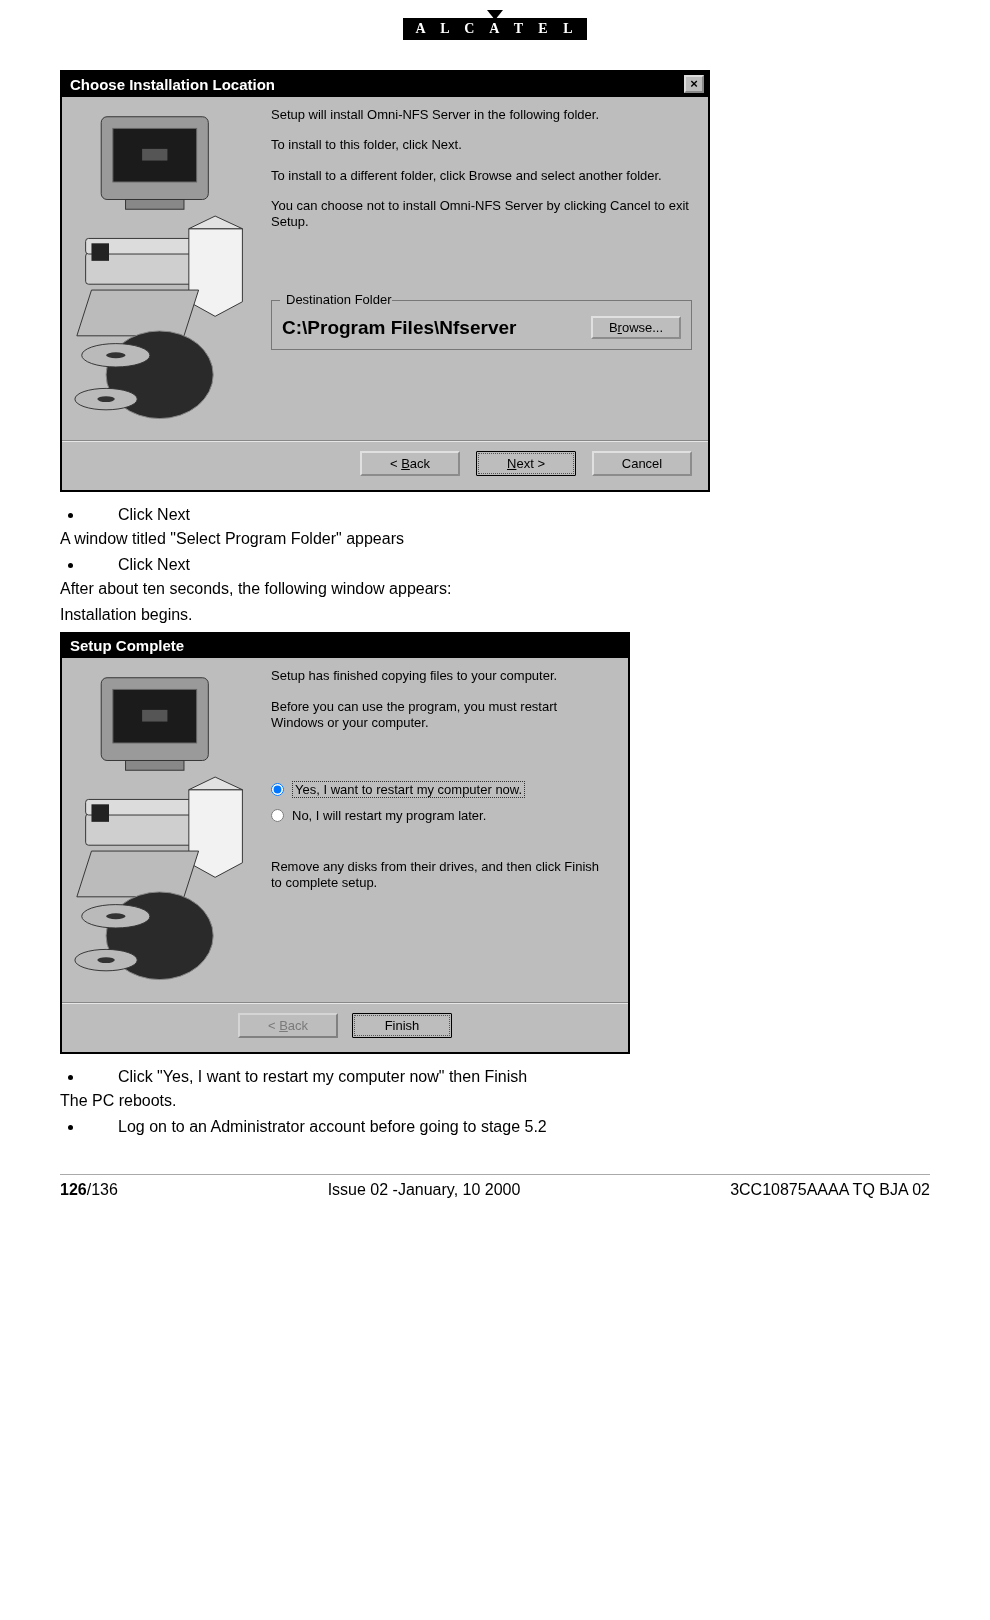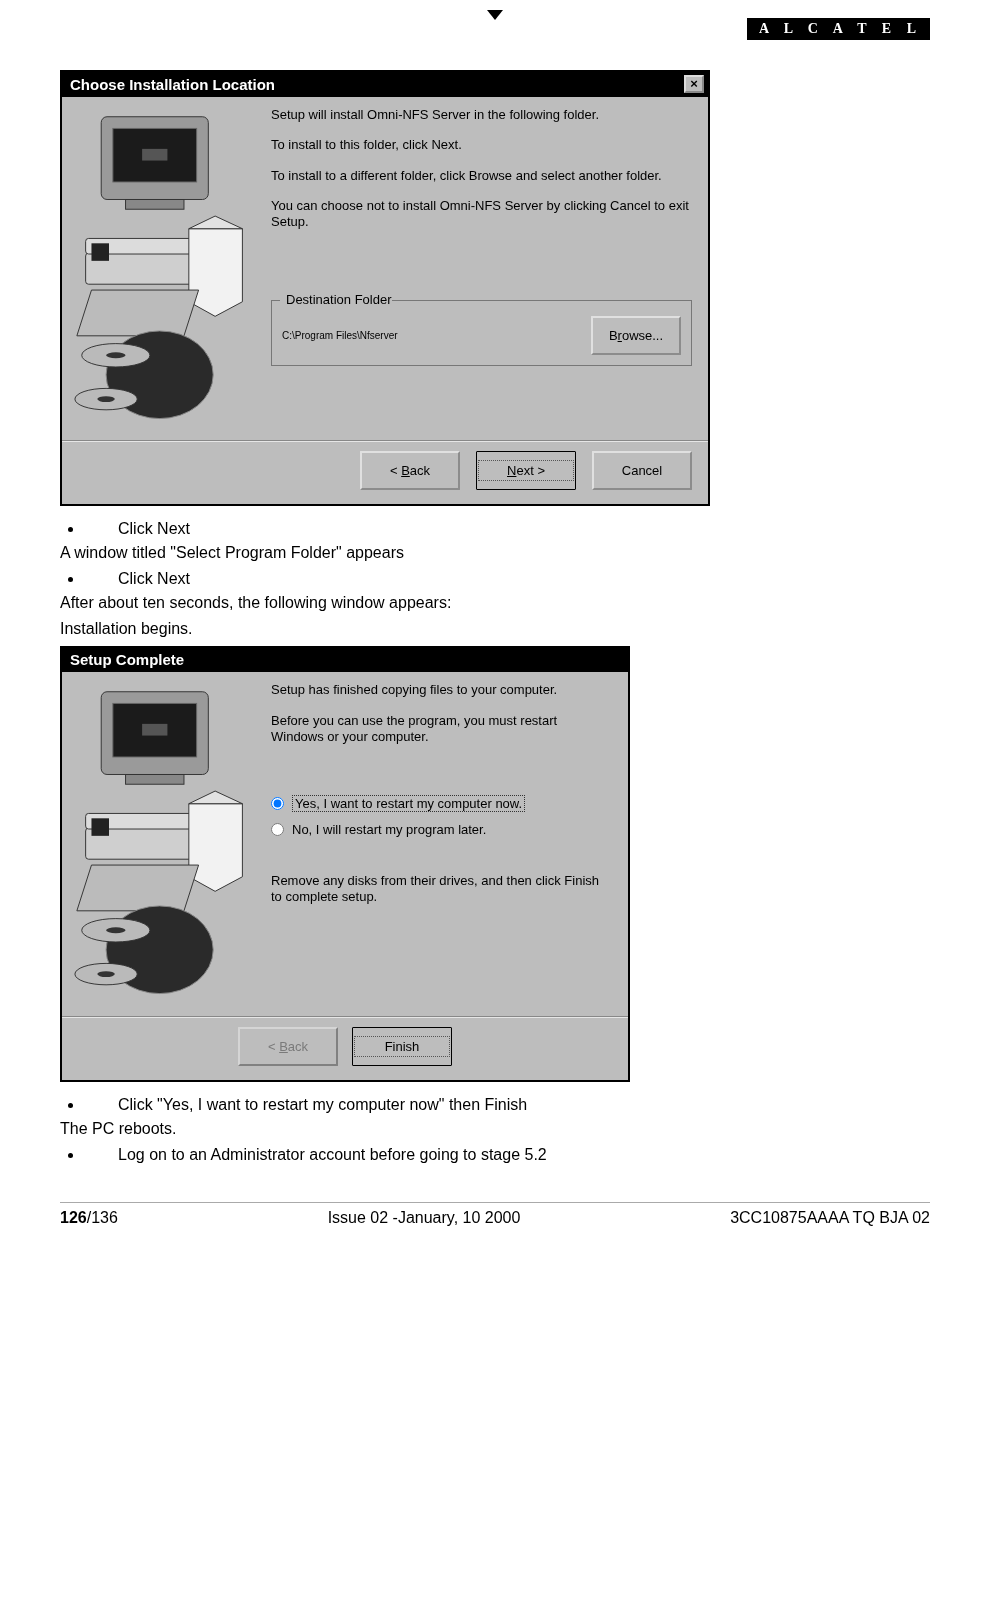--- a/index.html
+++ b/index.html
@@ -7,21 +7,21 @@
     margin: 0;
     background: #fff;
     font-family: Arial, Helvetica, sans-serif;
     color: #000;
     width: 990px;
   }
   .page {
     padding: 10px 60px 10px 60px;
   }
   .logo-wrap {
-    text-align: right;
+    text-align: center;
     margin: 0 0 30px 0;
   }
   .logo {
     display: inline-block;
     background: #000;
     color: #fff;
     font-family: "Times New Roman", serif;
     letter-spacing: 6px;
     padding: 3px 8px 3px 12px;
     font-size: 14px;
@@ -98,25 +98,25 @@
   }
   .groupbox::before { left: 0; width: 8px; }
   .groupbox::after { right: 0; left: 120px; }
   .groupbox-legend {
     position: absolute;
     top: -8px; left: 10px;
     background: #bdbdbd;
     padding: 0 4px;
     font-size: 13px;
   }
-  .path { font-size: 10px; }
+  .path { font-size: 19px; font-weight: bold; }
   .winbtn {
     background: #bdbdbd;
     border: 2px outset #e0e0e0;
-    padding: 10px 0;
+    padding: 2px 0;
     min-width: 100px;
     text-align: center;
     font-family: Tahoma, Arial, sans-serif;
     font-size: 13px;
     cursor: pointer;
     border-radius: 1px;
   }
   .winbtn.default { border: 1px solid #000; padding: 1px; }
   .winbtn.default .inner { border: 1px dotted #555; padding: 2px 0; display:block; background:#bdbdbd;}
   .winbtn.disabled { color: #7a7a7a; border: 2px outset #d5d5d5; cursor: default;}

